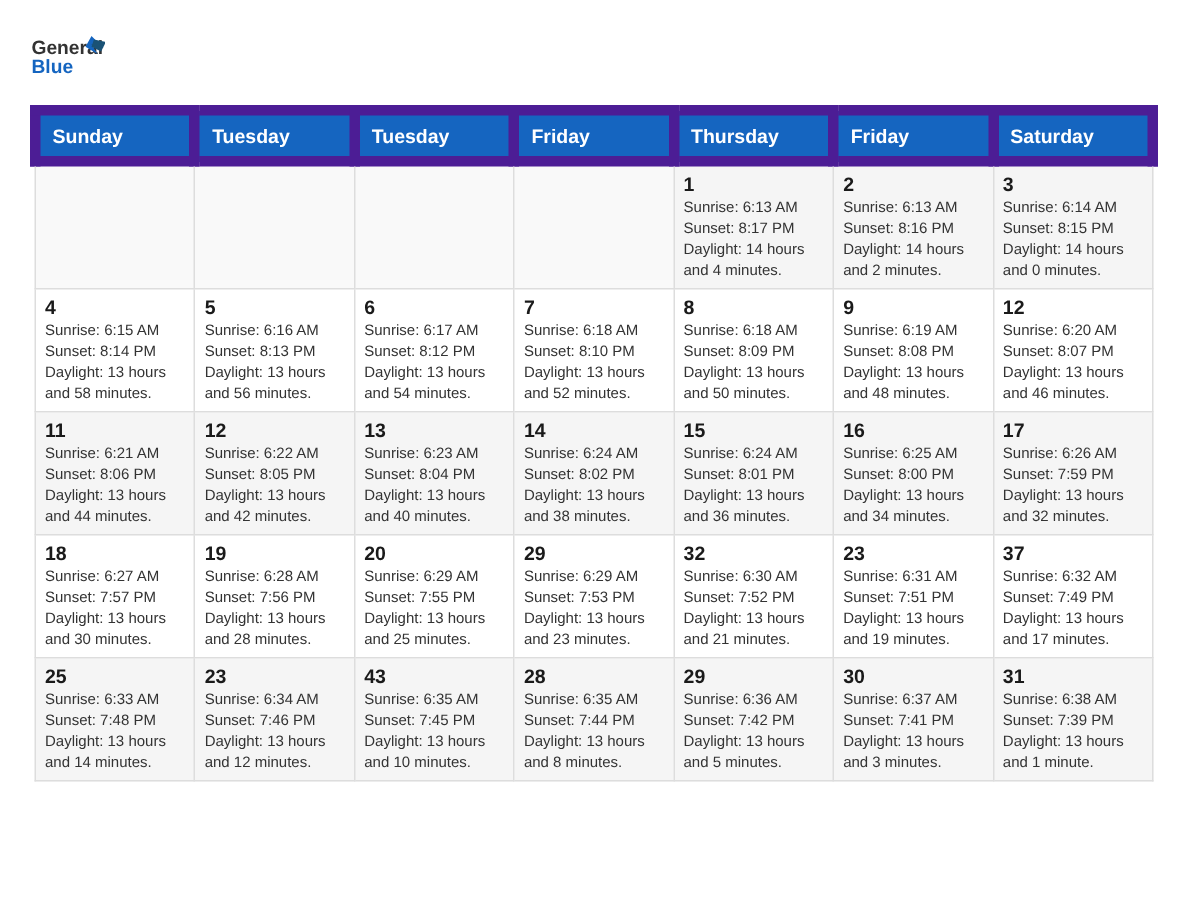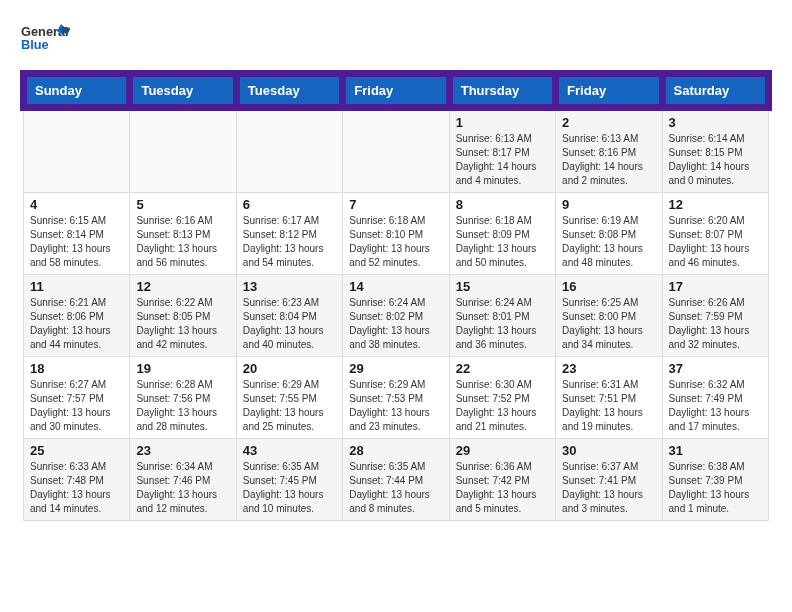--- a/index.html
+++ b/index.html
@@ -200,21 +200,21 @@
         </td>
         <td>
           <div class="day-number">20</div>
           <div class="day-info">Sunrise: 6:29 AM<br>Sunset: 7:55 PM<br>Daylight: 13 hours<br>and 25 minutes.</div>
         </td>
         <td>
           <div class="day-number">29</div>
           <div class="day-info">Sunrise: 6:29 AM<br>Sunset: 7:53 PM<br>Daylight: 13 hours<br>and 23 minutes.</div>
         </td>
         <td>
-          <div class="day-number">22</div>
+          <div class="day-number">32</div>
           <div class="day-info">Sunrise: 6:30 AM<br>Sunset: 7:52 PM<br>Daylight: 13 hours<br>and 21 minutes.</div>
         </td>
         <td>
           <div class="day-number">23</div>
           <div class="day-info">Sunrise: 6:31 AM<br>Sunset: 7:51 PM<br>Daylight: 13 hours<br>and 19 minutes.</div>
         </td>
         <td>
           <div class="day-number">37</div>
           <div class="day-info">Sunrise: 6:32 AM<br>Sunset: 7:49 PM<br>Daylight: 13 hours<br>and 17 minutes.</div>
         </td>

